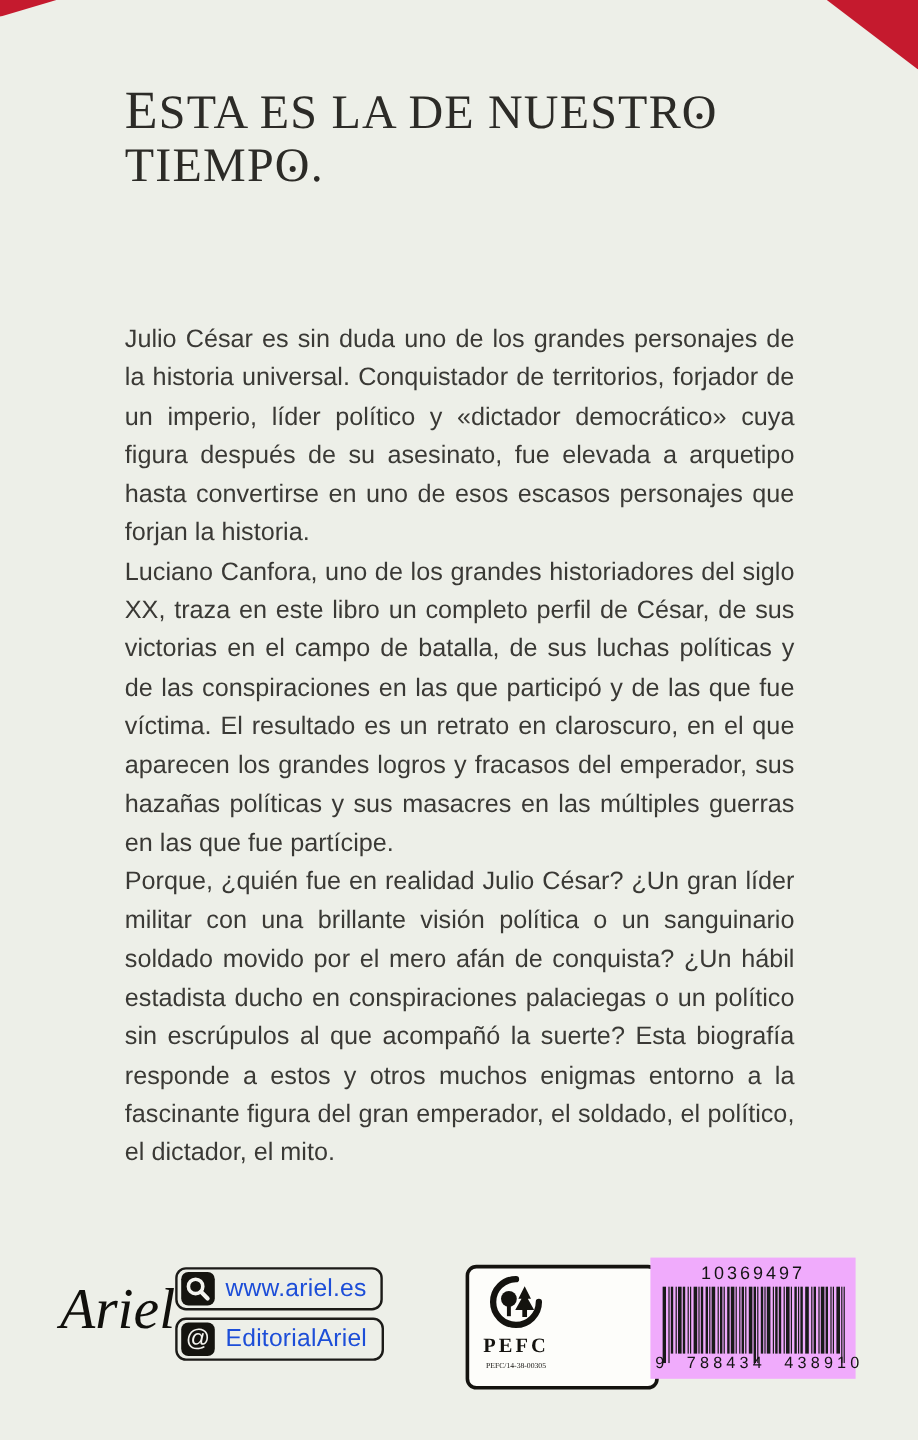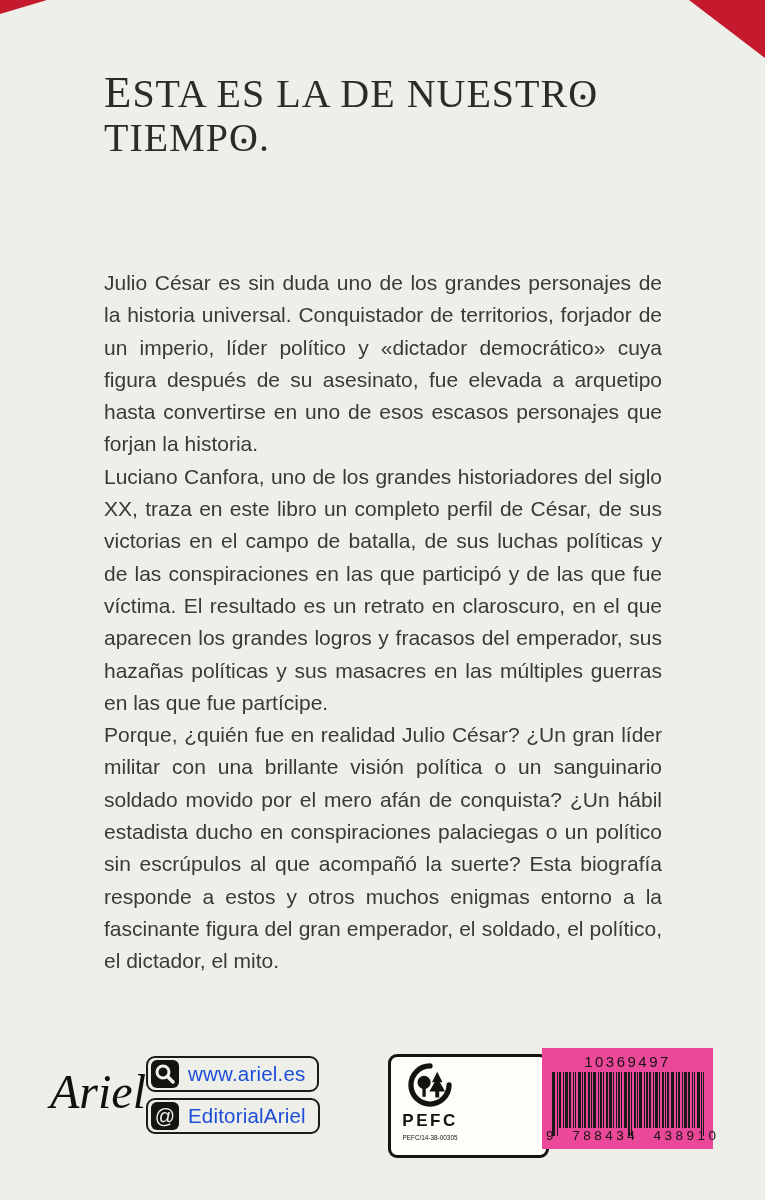--- a/index.html
+++ b/index.html
@@ -49,32 +49,32 @@
     display:flex;align-items:center;justify-content:center;color:#f4f4ef;
   }
   .chip-icon .at-glyph{font-size:20px;line-height:1;font-family:"Liberation Sans",sans-serif;}
   .chip-label{font-size:20.5px;color:#1d4ed8;letter-spacing:.2px;white-space:nowrap;}
   
   .pefc-box{
     position:absolute;left:388px;top:1054px;width:141px;height:88px;
     background:#fdfdfa;border:3px solid #14130f;border-radius:9px;
     display:flex;gap:7px;padding:5px 7px;box-sizing:content-box;
   }
-  .pefc-left{width:64px;display:flex;flex-direction:column;align-items:center;color:#14130f;}
+  .pefc-left{width:64px;display:flex;flex-direction:column;align-items:center;color:#14130f;font-family:Liberation Serif, serif;}
   .pefc-word{font-weight:bold;font-size:17px;letter-spacing:2.5px;margin-top:-1px;}
   .pefc-license{font-size:6.4px;margin-top:3px;white-space:nowrap;}
   .pefc-right{flex:1;display:flex;flex-direction:column;justify-content:space-between;
     padding:4px 0 3px;color:#14130f;}
   .pefc-title{font-size:8px;font-weight:bold;}
   .pefc-desc{font-size:7.2px;line-height:1.55;}
   .pefc-site{font-size:7.2px;}
   
   .barcode-box{
     position:absolute;left:542px;top:1048px;width:171px;height:101px;
-    background:#ec4899;display:flex;flex-direction:column;align-items:center;
+    background:#f0abfc;display:flex;flex-direction:column;align-items:center;
     padding-top:5px;box-sizing:border-box;
   }
   .barcode-top-number{font-size:15px;letter-spacing:2.5px;color:#141414;}
   .bars{display:flex;align-items:flex-start;height:64px;margin-top:2px;width:152px;overflow:hidden;}
   .bar{background:#1a1a1a;height:56px;flex:0 0 auto;}
   .bar.guard{height:64px;}
   .barcode-digits{
     margin-top:-8px;font-size:13.5px;letter-spacing:3.5px;word-spacing:8px;
     color:#141414;align-self:flex-start;padding-left:4px;white-space:nowrap;text-align:right;
   }

